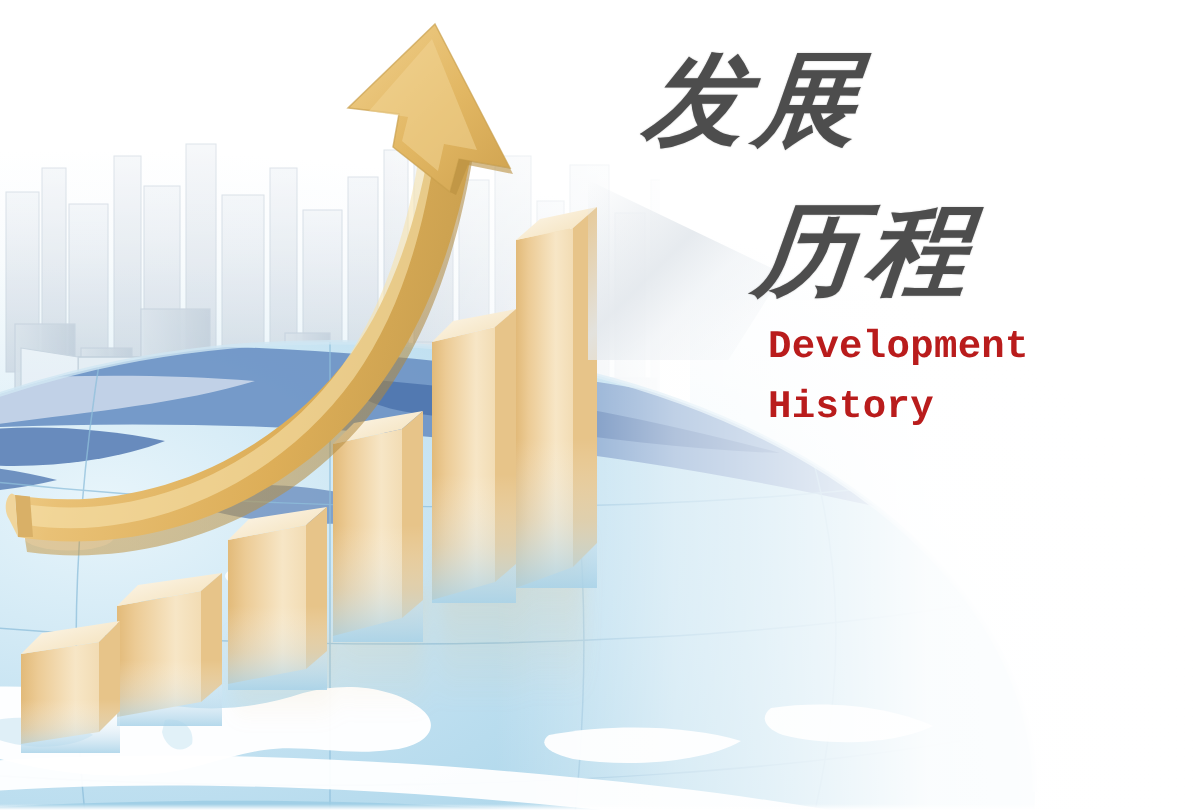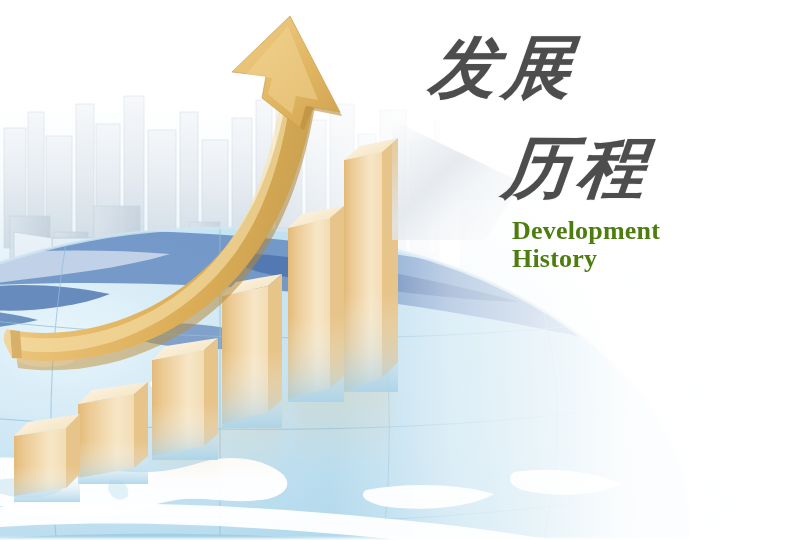--- a/index.html
+++ b/index.html
@@ -91,30 +91,30 @@
     font-style: italic;
     transform: skewX(-6deg);
     text-shadow: 0 0 1px rgba(80,80,80,0.45);
   }
   .calli-1 { left: 6px;  top: 16px; }
   .calli-2 { left: 80px; top: 116px; }
 
   .eng {
     position: absolute;
     left: 88px;
-    color: #4d7c0f;
-    font-family: Liberation Serif, serif;
+    color: #b91c1c;
+    font-family: Liberation Mono, monospace;
     font-weight: 700;
     font-size: 26px;
     line-height: 1.18;
     letter-spacing: 0.2px;
     white-space: nowrap;
   }
   .eng-1 { top: 198px; }
-  .eng-2 { top: 226px; }
+  .eng-2 { top: 238px; }
 
   
   .sheen {
     position: absolute;
     left: 392px; top: 120px;
     width: 130px; height: 120px;
     background: linear-gradient(135deg, rgba(232,236,240,0.0) 0%, rgba(226,231,236,0.85) 42%, rgba(235,239,243,0.55) 60%, rgba(255,255,255,0) 100%);
     clip-path: polygon(0% 0%, 100% 52%, 72% 100%, 0% 100%);
     pointer-events: none;
   }

